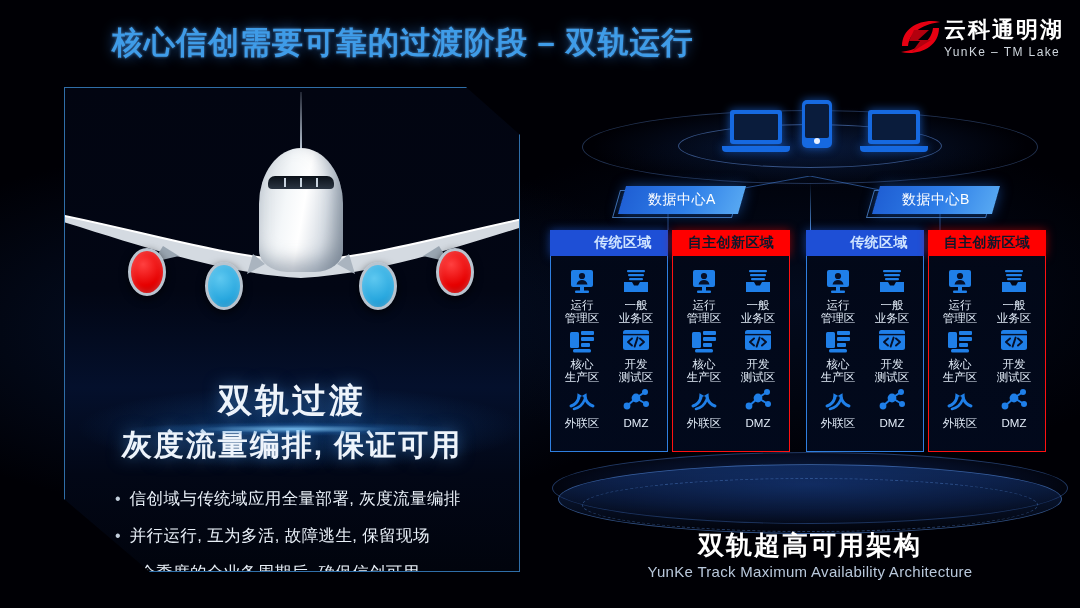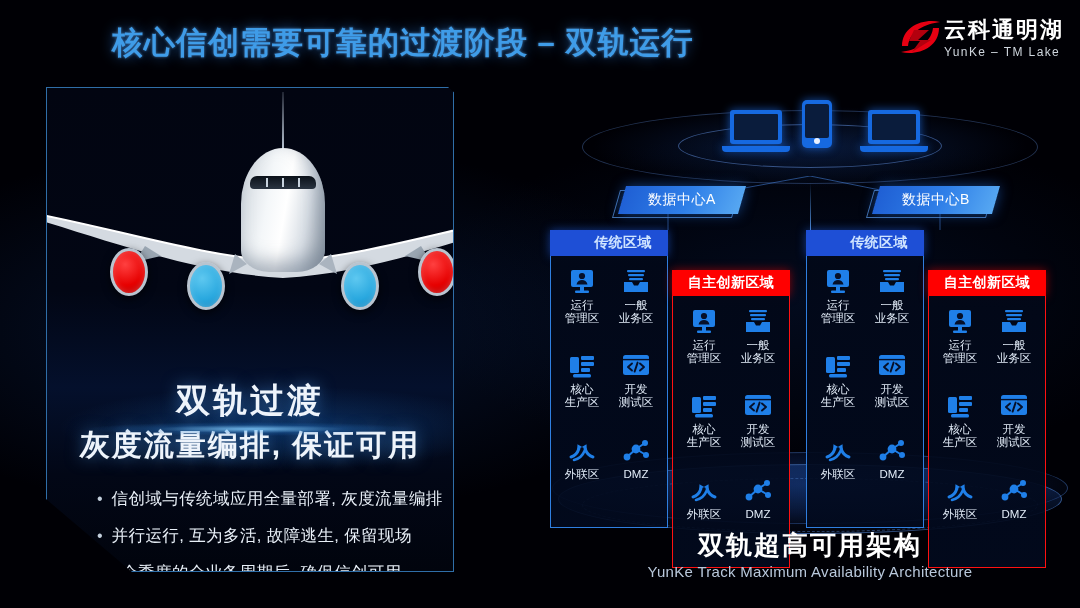--- a/index.html
+++ b/index.html
@@ -27,21 +27,21 @@
     white-space: nowrap;
   }
   .logo { position: absolute; right: 16px; top: 16px; display: flex; align-items: center; }
   .logo-mark { position: relative; width: 46px; height: 44px; }
   .logo-text { display: flex; flex-direction: column; line-height: 1; }
   .logo-cn { font-size: 22px; font-weight: 700; color: #ffffff; letter-spacing: 2px; }
   .logo-en { font-size: 12px; color: #cfd6de; letter-spacing: 1.4px; margin-top: 5px; }
 
   
   .left-panel {
-    position: absolute; left: 46px; top: 87px; width: 408px; height: 485px;
+    position: absolute; left: 64px; top: 87px; width: 456px; height: 485px;
     background:
       radial-gradient(ellipse 320px 60px at 236px 340px, rgba(30,120,220,0.33) 0%, rgba(0,0,0,0) 70%),
       linear-gradient(180deg, #020511 0%, #020614 42%, #04102c 62%, #020716 80%, #01040d 100%);
     border: 1px solid #2f6ea8;
     clip-path: polygon(0 0, 402px 0, 472px 62px, 472px 485px, 86px 485px, 0 412px);
     overflow: hidden;
   }
   .left-panel::after {
     content: ""; position: absolute; left: 0; right: 0; top: 332px; height: 18px;
     background: radial-gradient(ellipse 210px 9px at 50% 50%, rgba(130,205,255,0.85) 0%, rgba(40,120,200,0.25) 45%, rgba(0,0,0,0) 78%);
@@ -152,23 +152,23 @@
   .b3 { left: 30px; top: 26px; width: 456px; height: 54px; border: 1px dashed rgba(80,130,205,0.45); }
 
   .zone-col {
     position: absolute; top: 230px; width: 118px;
   }
   .zone-head {
     height: 26px; display: flex; align-items: center; justify-content: center;
     font-size: 14px; font-weight: 700; letter-spacing: 0.4px;
   }
   .zone-head.blue { background: #1e4fd6; color: #cfe4ff; box-shadow: 0 0 10px rgba(30,90,220,0.6); padding-left: 28px; }
-  .zone-head.red  { background: #ff0000; color: #ffffff; box-shadow: 0 0 10px rgba(220,0,0,0.6); margin-top: 40px; }
+  .zone-head.red  { background: #ff0000; color: #0f172a; box-shadow: 0 0 10px rgba(220,0,0,0.6); }
   .zone-body {
-    height: 272px; padding: 12px 4px 6px;
+    height: 196px; padding: 12px 4px 6px;
     display: grid; grid-template-columns: 1fr 1fr; grid-template-rows: repeat(3, 1fr);
     background: linear-gradient(180deg, rgba(2,8,24,0.96), rgba(2,10,30,0.9));
   }
   .zone-body.blue { border: 1px solid #2f7fe0; border-top: none; }
   .zone-body.red  { border: 1px solid #ff1111; border-top: none; }
   .cell { display: flex; flex-direction: column; align-items: center; justify-content: flex-start; }
   .cell .ico { height: 28px; display:flex; align-items:center; justify-content:center; margin-bottom: 3px; }
   .cell .lbl { font-size: 11.5px; color: #e2ecf8; line-height: 13px; text-align: center; }
 
   .foot-cn { position: absolute; left: 0; right: 0; top: 528px; text-align: center;

